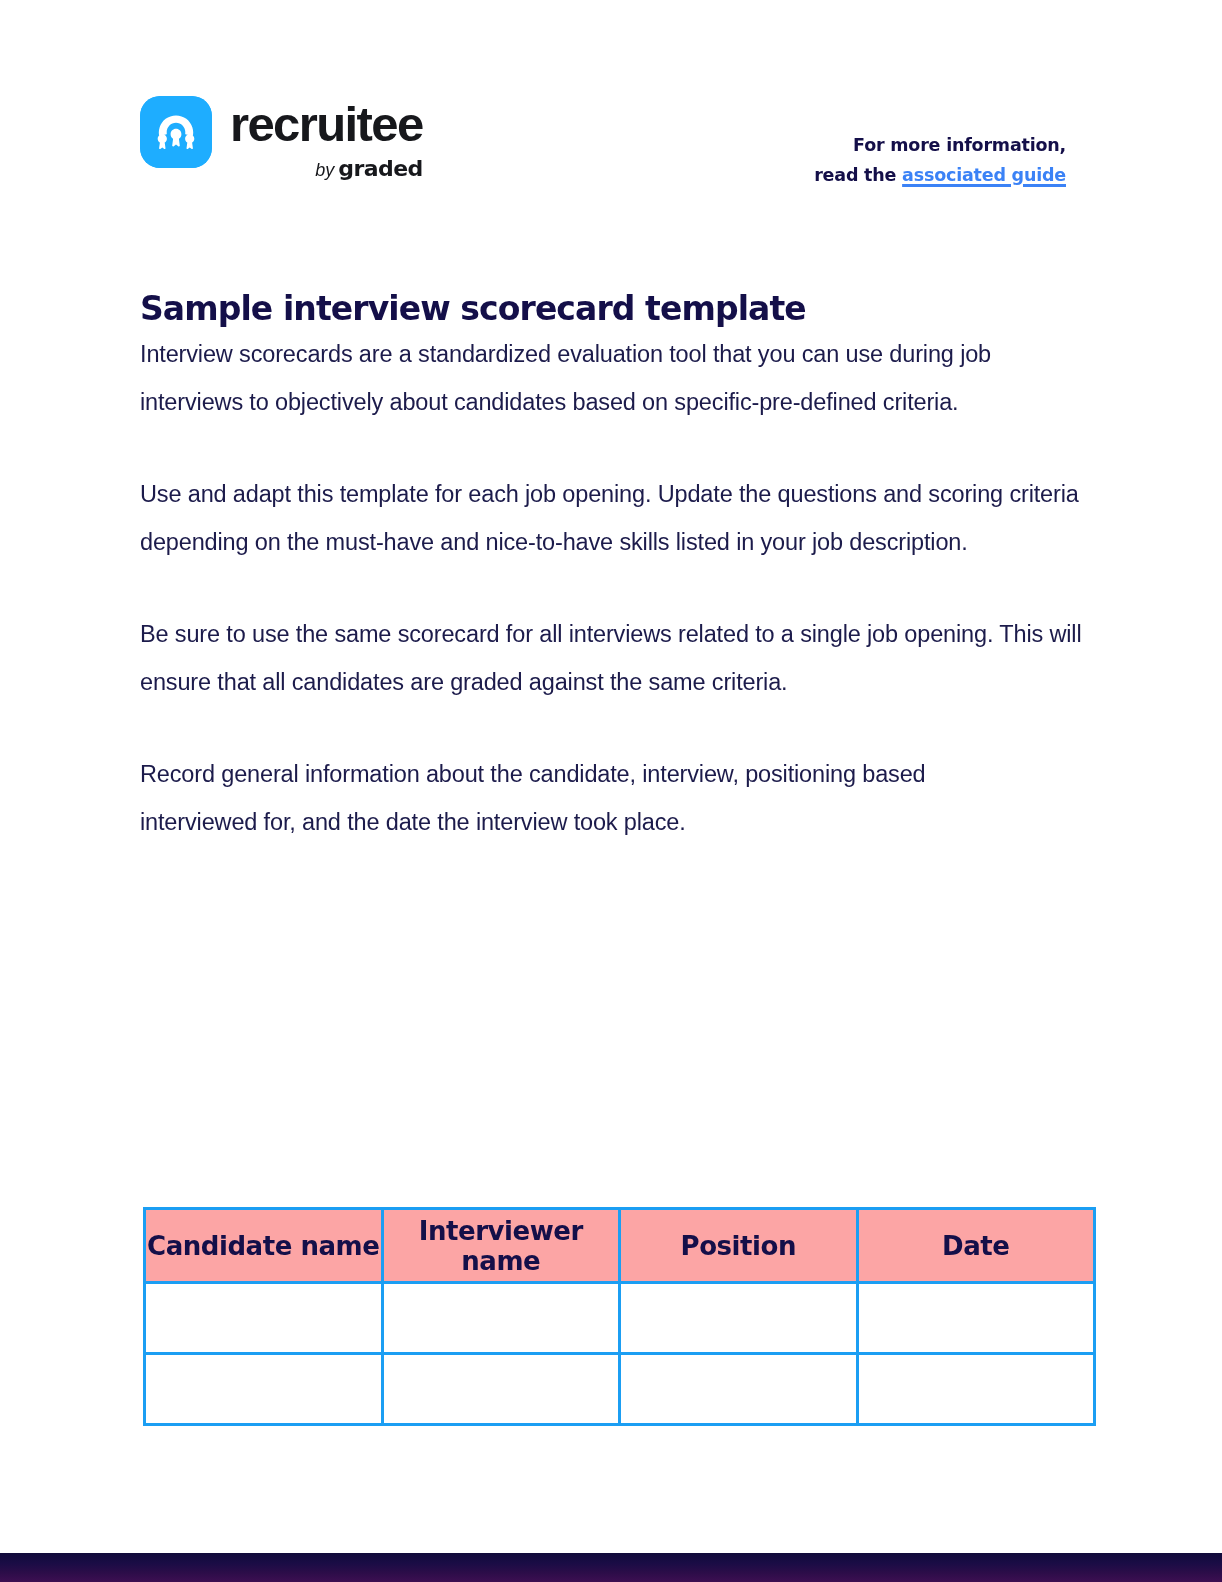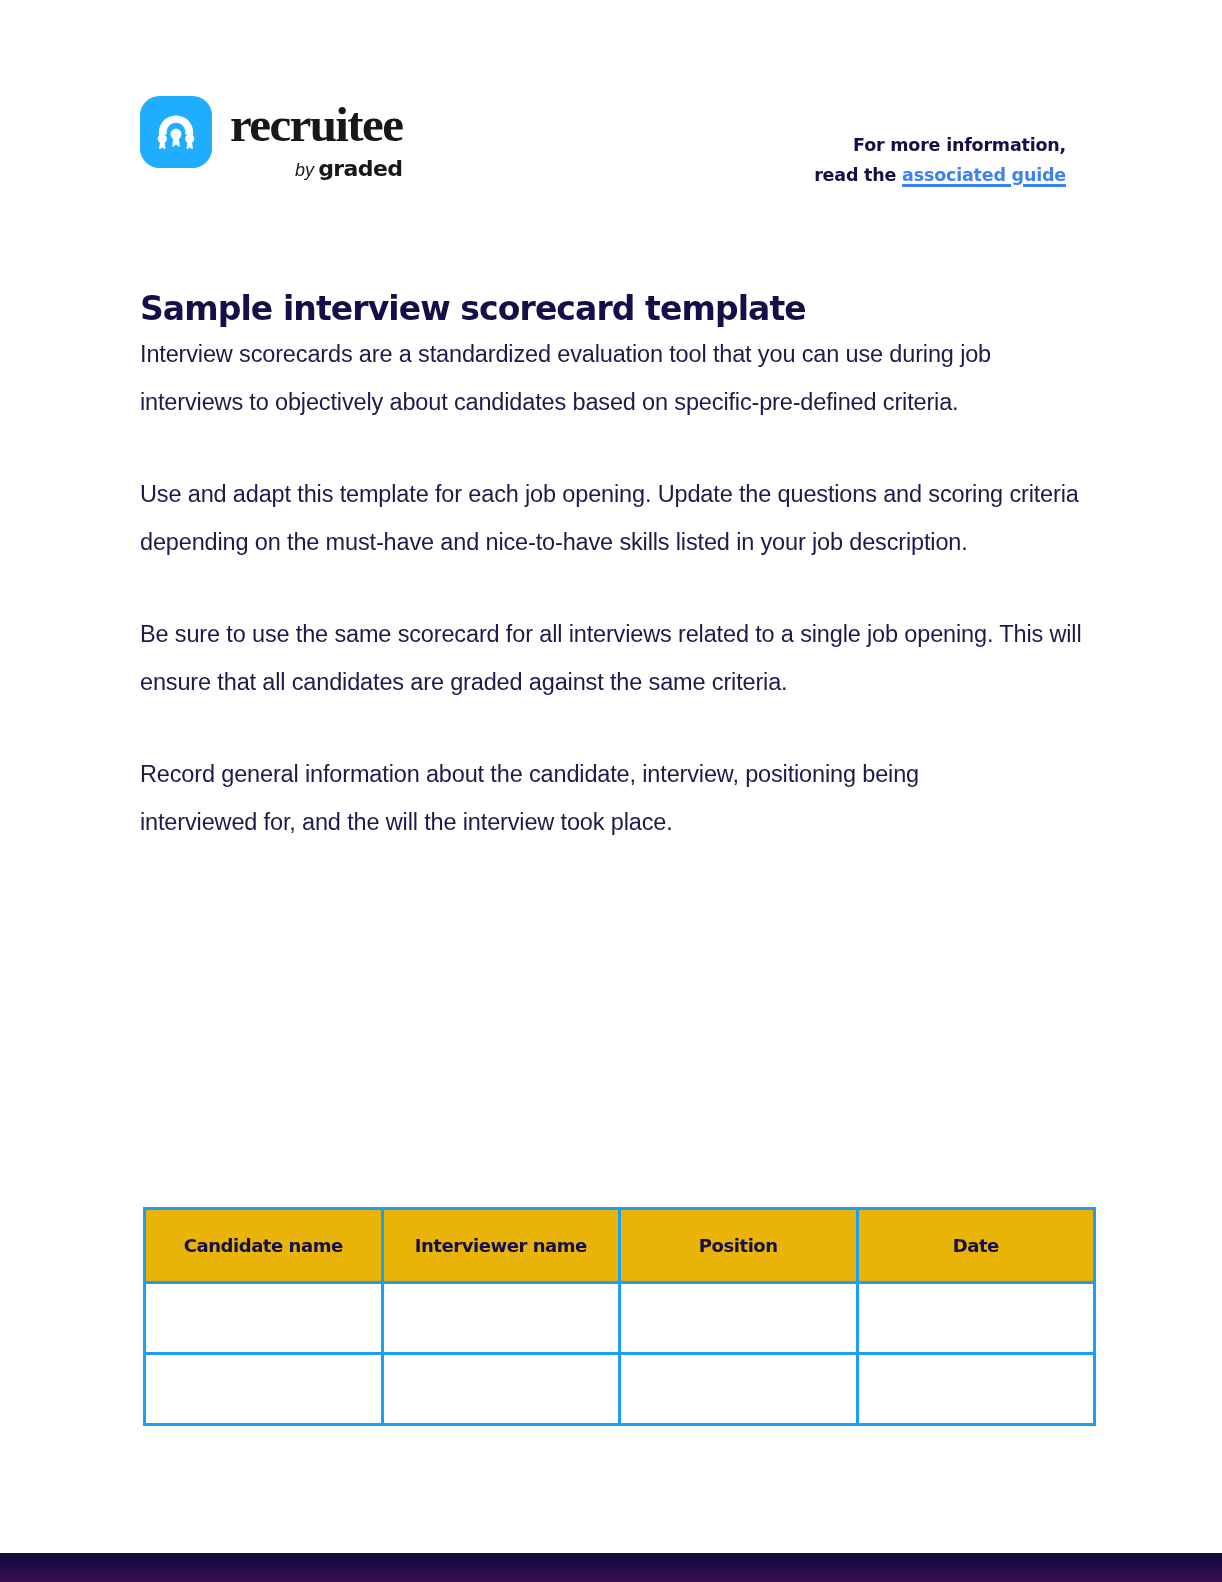--- a/index.html
+++ b/index.html
@@ -47,21 +47,21 @@
 
   .brand-words {
     margin-left: 18px;
     display: flex;
     flex-direction: column;
     align-items: flex-end;
     padding-top: 4px;
   }
 
   .brand-name {
-    font-family: Liberation Serif, serif;
+    font-family: Liberation Sans, sans-serif;
     font-size: 49px;
     line-height: 1;
     font-weight: 700;
     letter-spacing: -1.6px;
     color: #17181c;
     text-align: center;
   }
 
   .brand-sub {
     margin-top: 9px;
@@ -159,24 +159,24 @@
     border-collapse: collapse;
     table-layout: fixed;
   }
 
   table.info-table th,
   table.info-table td {
     border: 3px solid #1b9ef3;
   }
 
   table.info-table th {
-    background: #eab308;
+    background: #fca5a5;
     height: 74px;
     font-family: "DejaVu Sans", sans-serif;
-    font-size: 18px;
+    font-size: 26px;
     font-weight: 700;
     letter-spacing: -0.45px;
     color: #140f49;
     text-align: center;
     vertical-align: middle;
   }
 
   table.info-table td {
     background: #ffffff;
     height: 71px;
@@ -226,21 +226,21 @@
   </div>
 
   <div class="content">
 
     <h1 class="doc-title">Sample interview scorecard template</h1>
 
     <p class="body-text">Interview scorecards are a standardized evaluation tool that you can use during job interviews to objectively about candidates based on specific-pre-defined criteria.</p>
     <p class="body-text">Use and adapt this template for each job opening. Update the questions and scoring criteria depending on the must-have and nice-to-have skills listed in your job description.</p>
     <p class="body-text">Be sure to use the same scorecard for all interviews related to a single job opening. This will ensure that all candidates are graded against the same criteria.</p>
 
-    <p class="body-text narrow">Record general information about the candidate, interview, positioning being interviewed for, and the will the interview took place.</p>
+    <p class="body-text narrow">Record general information about the candidate, interview, positioning based interviewed for, and the date the interview took place.</p>
 
   </div>
 
   <div class="table-wrap">
     <table class="info-table">
       <thead>
         <tr>
           <th>Candidate name</th>
           <th>Interviewer name</th>
           <th>Position</th>

